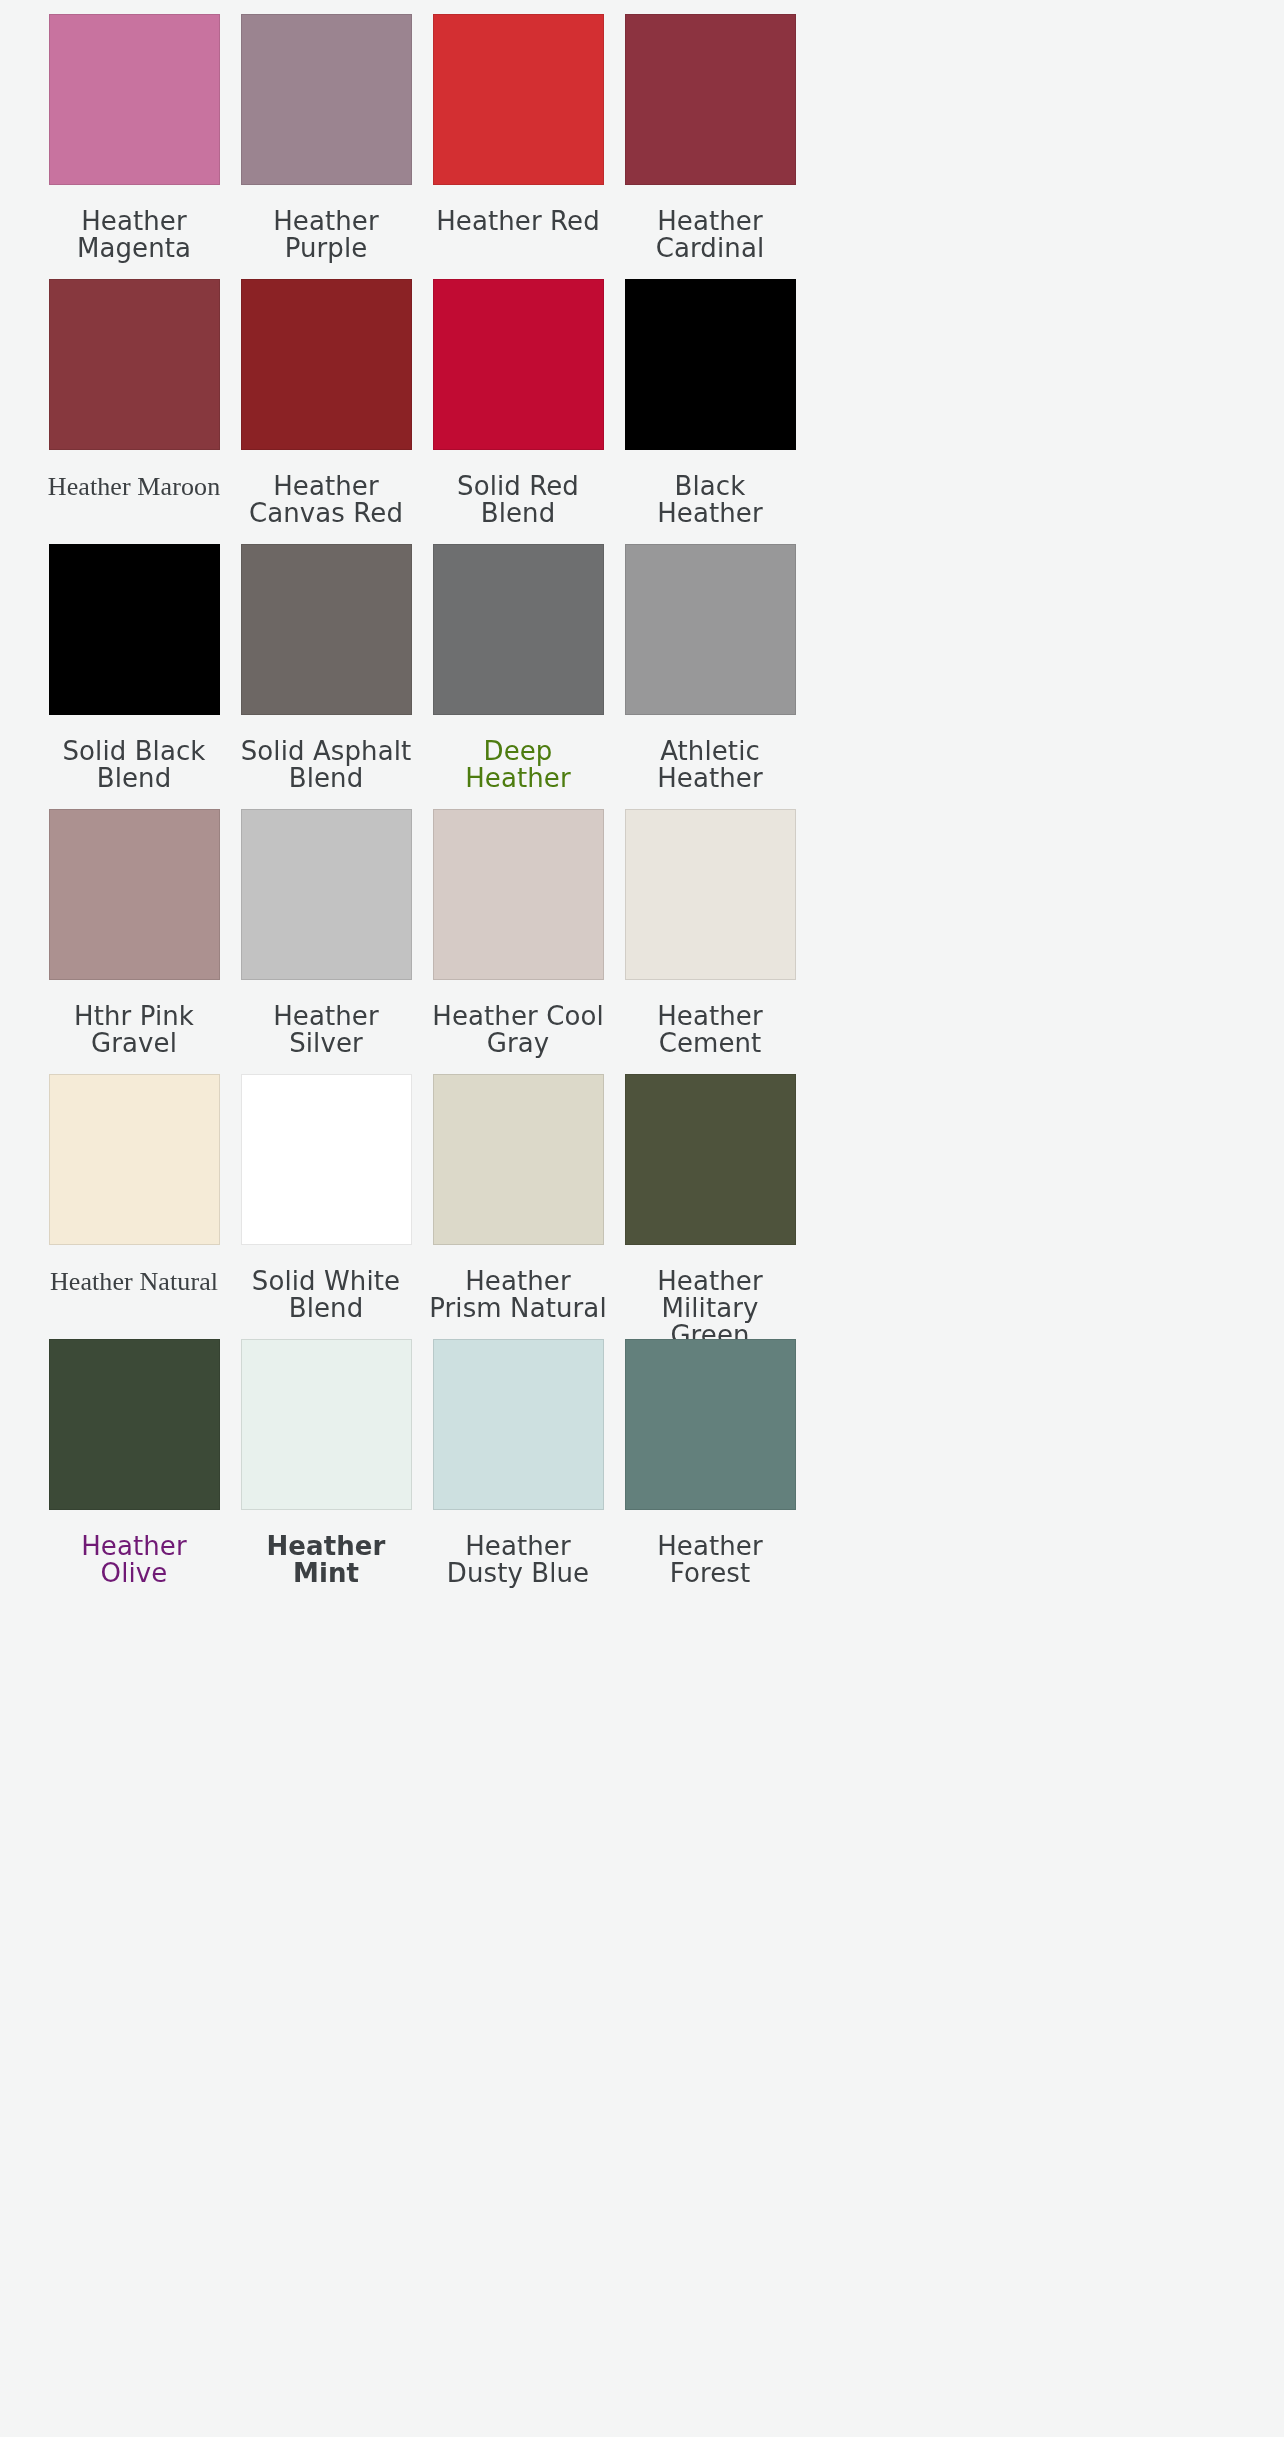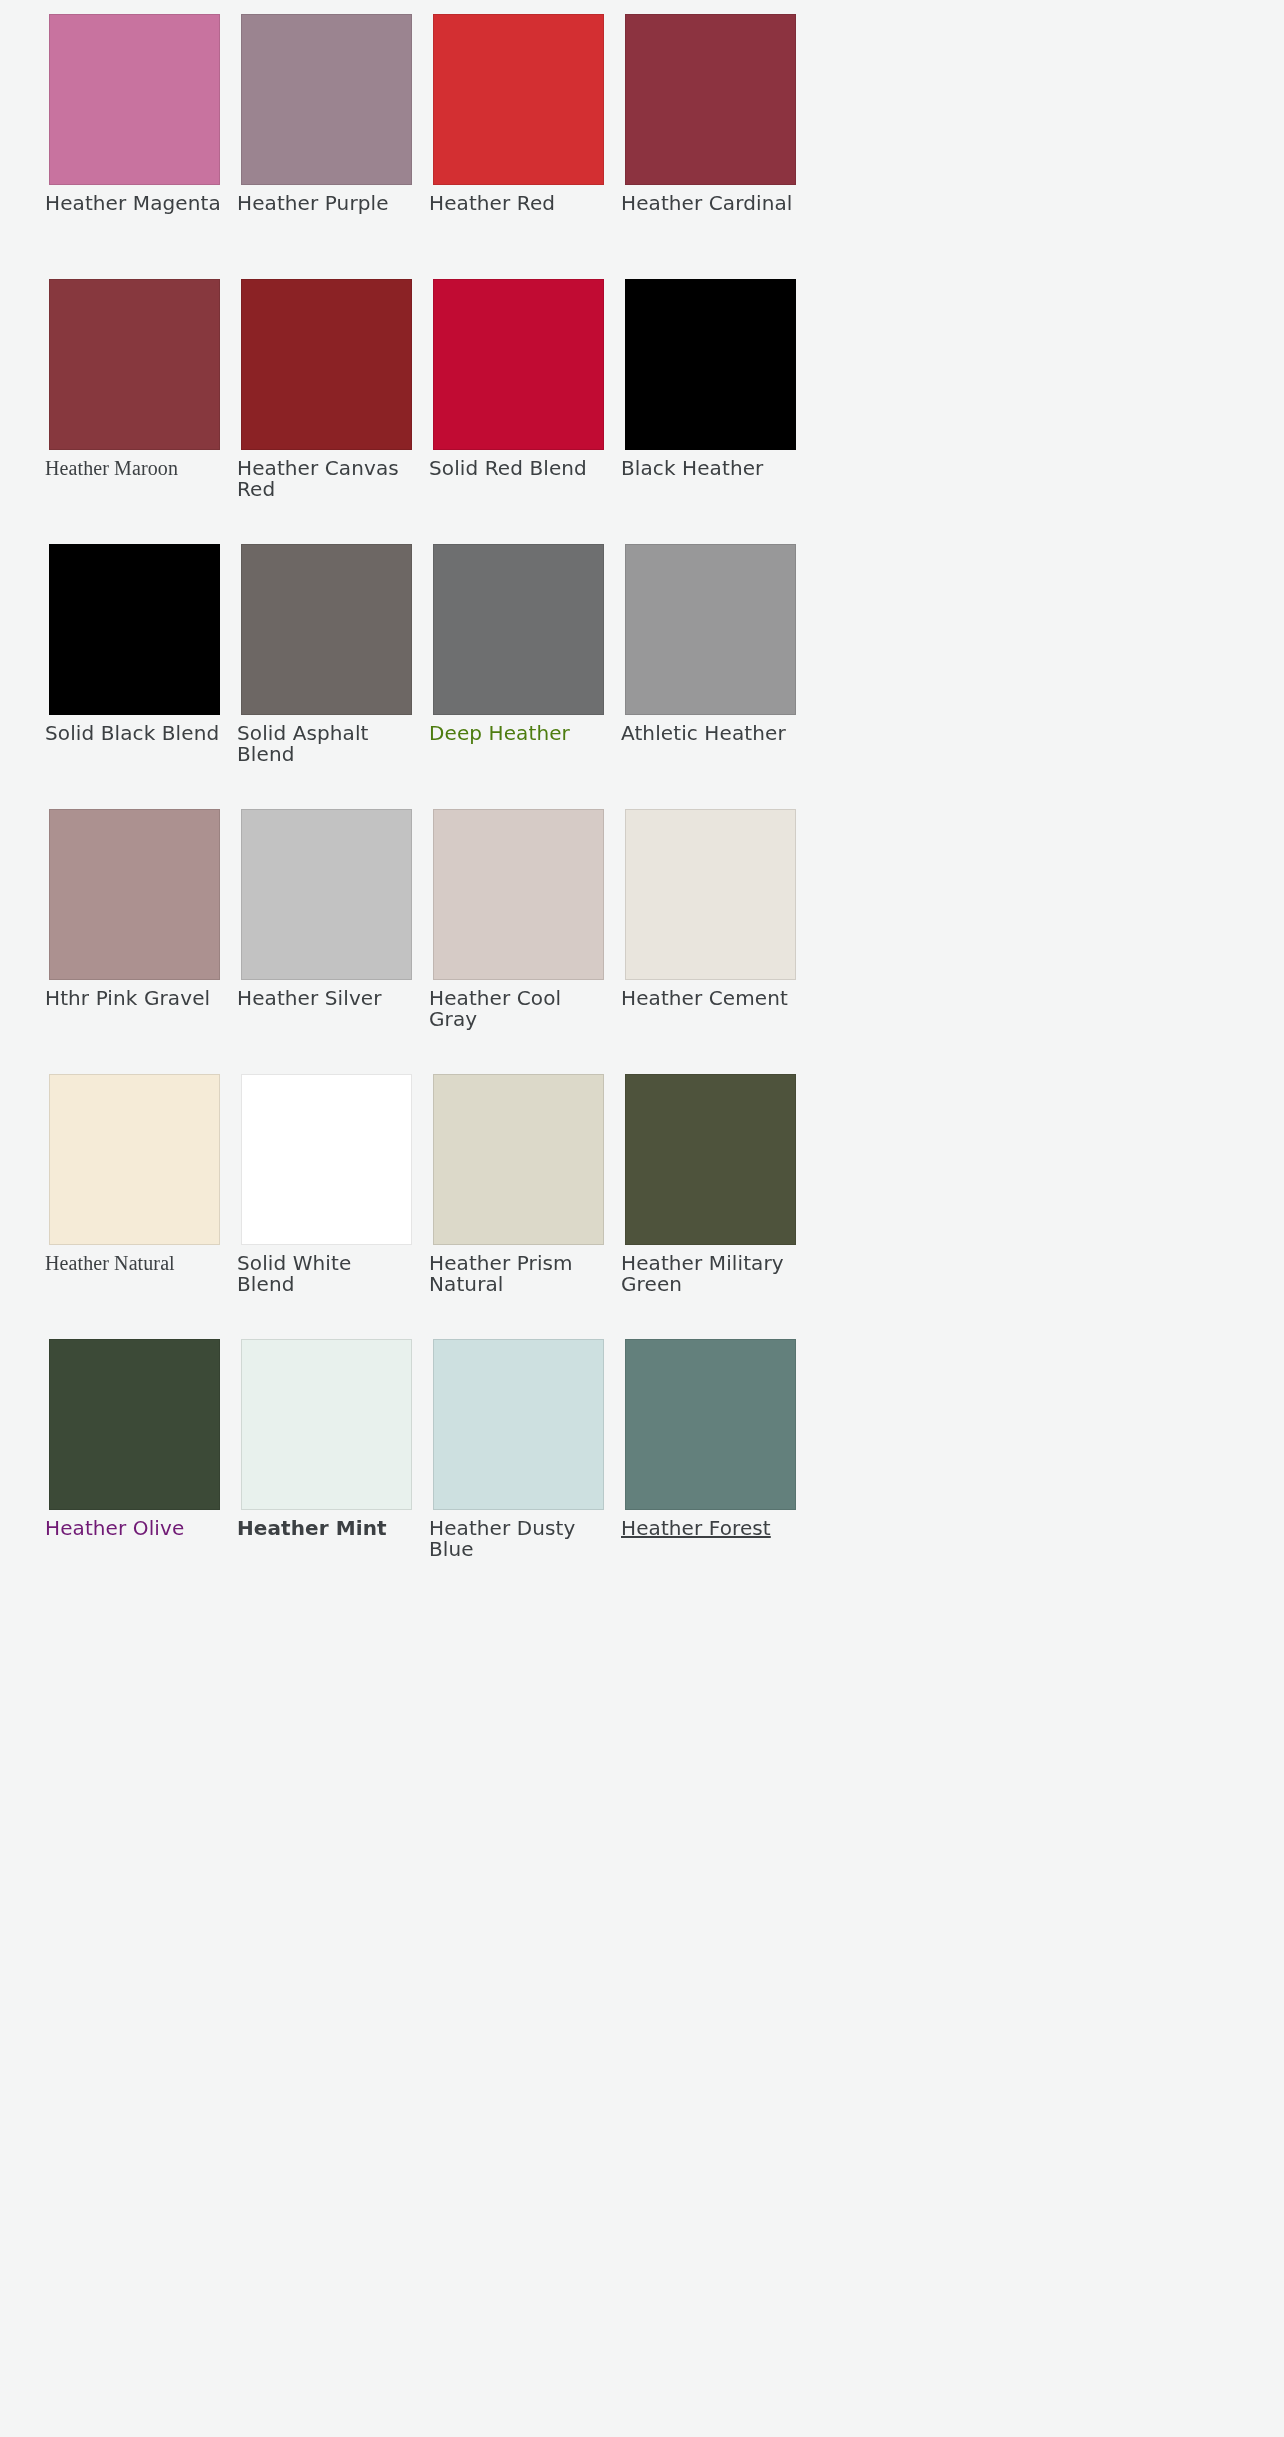--- a/index.html
+++ b/index.html
@@ -41,23 +41,24 @@
 
   .swatch-chip {
     width: 171px;
     height: 171px;
     box-sizing: border-box;
     border: 1px solid rgba(0, 0, 0, 0.10);
     background-clip: padding-box;
   }
 
   .swatch-label {
-    margin-top: 8px;
+    margin-top: 23px;
     width: 178px;
-    font-size: 20px;
+    text-align: center;
+    font-size: 26px;
     line-height: 1.04;
     color: #3c4043;
     letter-spacing: 0.1px;
     word-wrap: break-word;
     font-weight: 400;
   }
 </style>
 </head>
 <body>
 
@@ -197,15 +198,15 @@
     <div class="swatch-cell">
       <div class="swatch-chip-wrap">
         <div class="swatch-chip" style="background: rgb(205, 224, 224);"></div>
       </div>
       <div class="swatch-label" style="color: rgb(60, 64, 67);">Heather Dusty Blue</div>
     </div>
     <div class="swatch-cell">
       <div class="swatch-chip-wrap">
         <div class="swatch-chip" style="background: rgb(99, 128, 124);"></div>
       </div>
-      <div class="swatch-label" style="color: rgb(60, 64, 67); text-decoration: underline;">Heather Forest</div>
+      <div class="swatch-label" style="color: rgb(60, 64, 67);">Heather Forest</div>
     </div>
   </div>
 
 </body></html>

